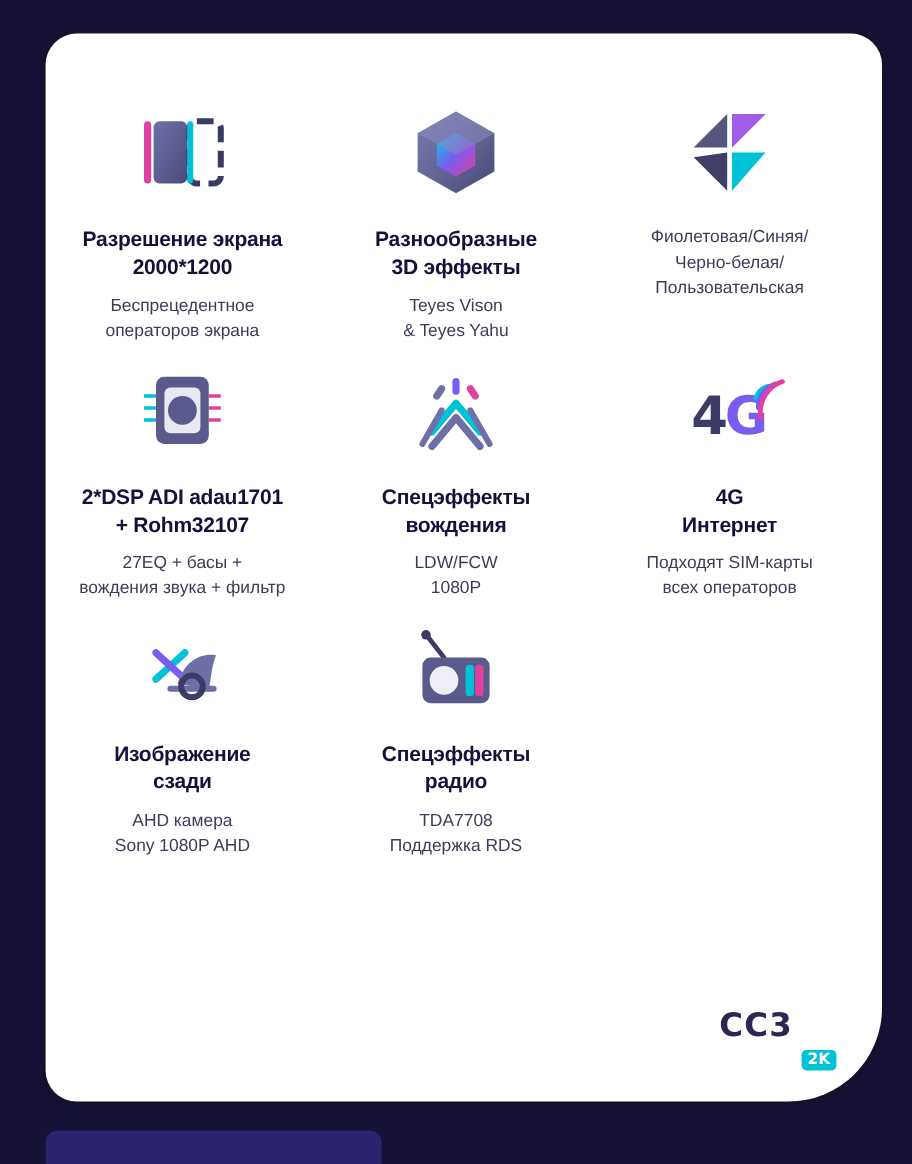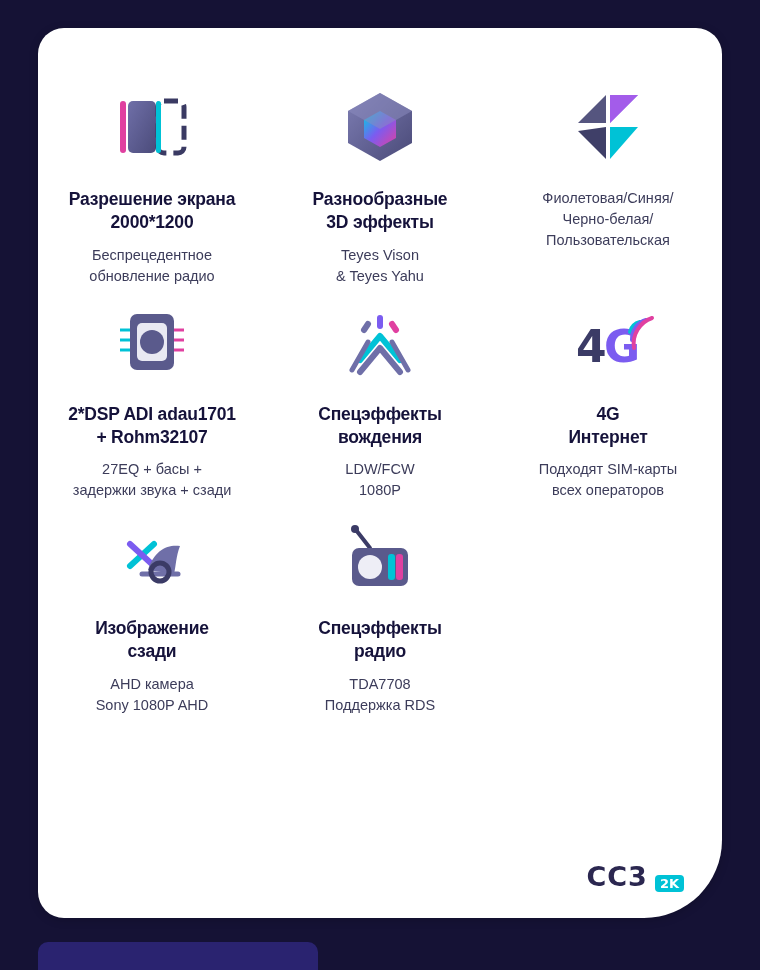--- a/index.html
+++ b/index.html
@@ -25,20 +25,21 @@
     position: absolute;
     left: 38px;
     top: 28px;
     width: 684px;
     height: 890px;
     background: #ffffff;
     border-radius: 26px;
     border-bottom-right-radius: 78px;
     box-shadow: 0 2px 10px rgba(0,0,0,0.18);
     overflow: hidden;
+    padding-left: 13px;
   }
   .grid {
     position: absolute;
     left: 0;
     top: 44px;
     width: 684px;
     display: flex;
     flex-wrap: wrap;
   }
   .cell {
@@ -70,21 +71,21 @@
     font-size: 14.5px;
     color: #3c3c5a;
     line-height: 1.45;
     white-space: pre-line;
   }
   .logo {
     position: absolute;
     right: 38px;
     bottom: 26px;
     display: flex;
-    align-items: flex-end;
+    align-items: flex-start;
     gap: 7px;
   }
   .logo-text {
     font-size: 27px;
     font-weight: bold;
     letter-spacing: 1px;
     color: #2b2750;
     font-family: "DejaVu Sans", sans-serif;
   }
   .logo-badge {
@@ -130,21 +131,21 @@
             </defs>
             <rect x="14" y="20" width="6" height="52" rx="3" fill="#e040a0"></rect>
             <rect x="22" y="20" width="28" height="52" rx="5" fill="url(#g1)"></rect>
             <rect x="52" y="20" width="26" height="52" rx="6" fill="none" stroke="#3a3a63" stroke-width="5" stroke-dasharray="14 7"></rect>
             <rect x="50" y="20" width="5" height="52" rx="2.5" fill="#00c2d6"></rect>
           </svg>
         </div>
         <div class="title">Разрешение экрана
 2000*1200</div>
         <div class="desc">Беспрецедентное
-обновление радио</div>
+операторов экрана</div>
       </div>
 
       <div class="cell row-0">
         <div class="icon-wrap">
           <svg width="92" height="92" viewBox="0 0 92 92">
             <defs>
               <linearGradient id="g2" x1="0" y1="0" x2="1" y2="1">
                 <stop offset="0" stop-color="#7d7db3"></stop>
                 <stop offset="1" stop-color="#4a4a78"></stop>
               </linearGradient>
@@ -194,21 +195,21 @@
               <line x1="68" y1="54" x2="78" y2="54"></line>
             </g>
             <rect x="24" y="18" width="44" height="56" rx="7" fill="#5a5a8c"></rect>
             <rect x="31" y="27" width="30" height="38" rx="5" fill="#e9e9f3"></rect>
             <circle cx="46" cy="46" r="12" fill="#5a5a8c"></circle>
           </svg>
         </div>
         <div class="title">2*DSP ADI adau1701
 + Rohm32107</div>
         <div class="desc">27EQ + басы +
-задержки звука + сзади</div>
+вождения звука + фильтр</div>
       </div>
 
       <div class="cell row-1">
         <div class="icon-wrap">
           <svg width="100" height="92" viewBox="0 0 100 92">
             <g fill="none" stroke-width="6" stroke-linecap="round" stroke-linejoin="round">
               <path d="M30 64 L50 40 L70 64" stroke="#00c2d6"></path>
               <path d="M30 76 L50 52 L70 76" stroke="#6f6fa8"></path>
               <path d="M50 22 L50 30" stroke="#7b5cf0"></path>
               <path d="M62 28 L66 34" stroke="#e040a0"></path>

